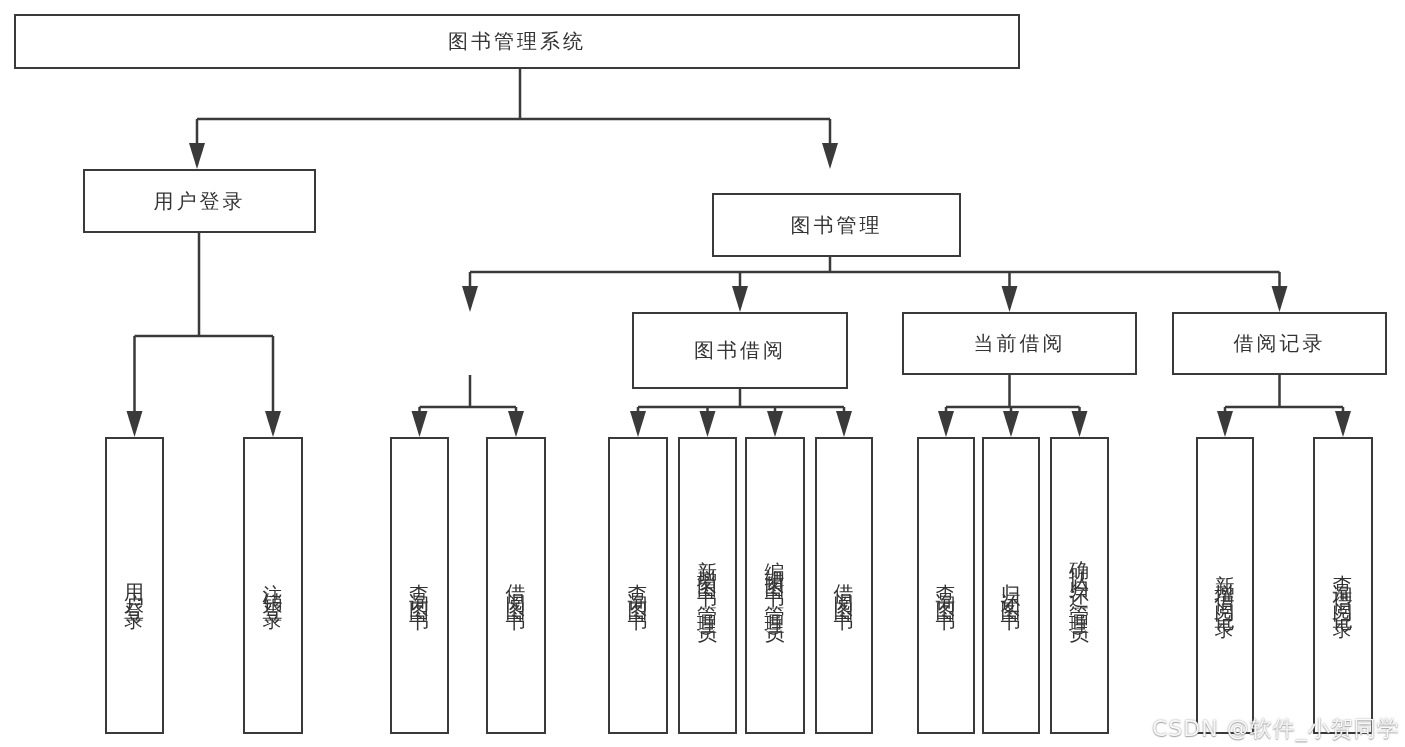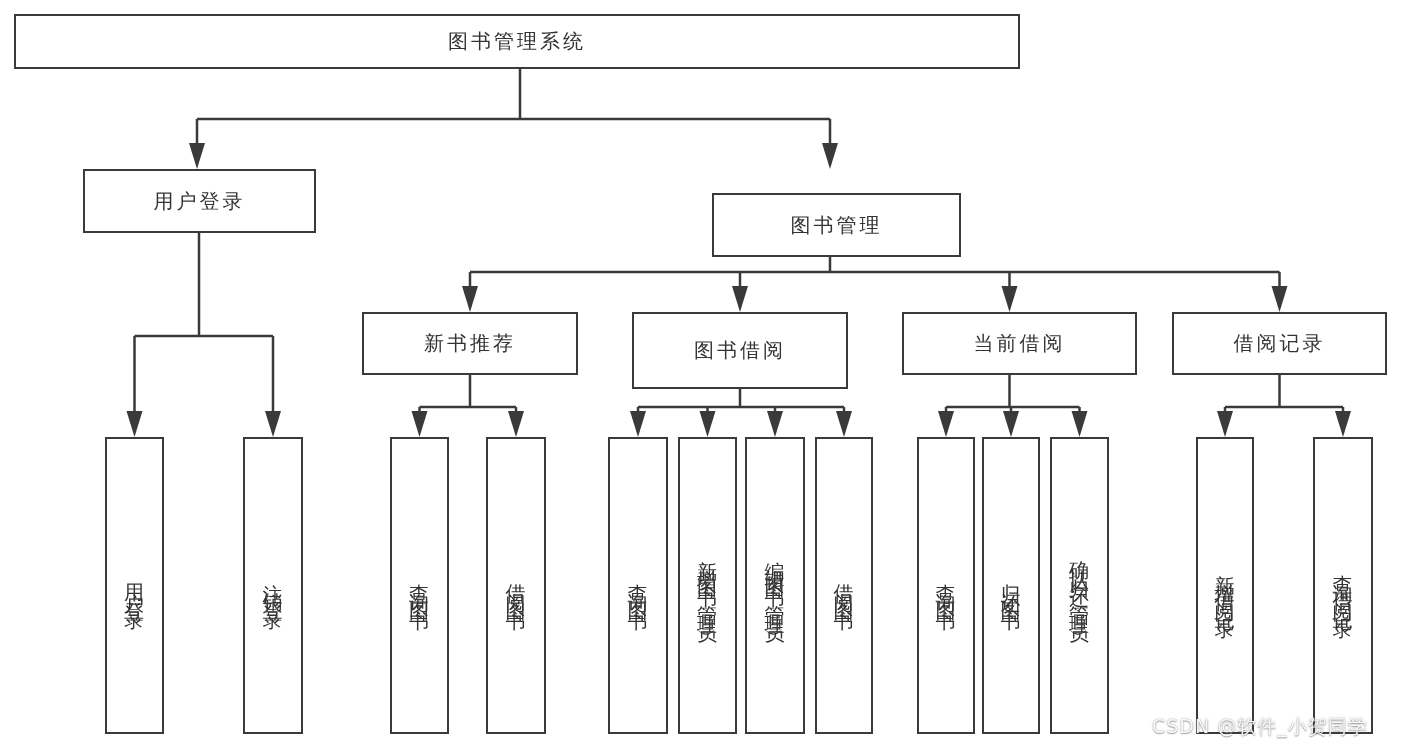--- a/index.html
+++ b/index.html
@@ -12,21 +12,21 @@
     position:absolute;background:#ffffff;border:2px solid #3a3a3a;
     display:flex;align-items:center;justify-content:center;box-sizing:border-box;
   }
   .hlabel{font-size:20px;letter-spacing:3px;color:#333333;white-space:nowrap;}
   .vlabel{
     writing-mode:vertical-rl;text-orientation:mixed;
     font-size:20px;letter-spacing:9px;line-height:1;color:#333333;white-space:nowrap;
   }
   .watermark{
     position:absolute;left:1152px;top:714px;width:250px;
-    font-size:19px;letter-spacing:1px;color:rgba(255,255,255,0.93);
+    font-size:22px;letter-spacing:1px;color:rgba(255,255,255,0.93);
     text-shadow:0 0 2px rgba(110,110,110,0.75),0 1px 1px rgba(90,90,90,0.45);
     z-index:5;white-space:nowrap;
   }
 </style>
 </head>
 <body>
 
 <div class="canvas">
 
   <svg class="wires" viewBox="0 0 1405 747" xmlns="http://www.w3.org/2000/svg">
@@ -66,23 +66,20 @@
     <span class="hlabel">图书管理系统</span>
   </div>
 
   <div class="node" style="left:83px;top:169px;width:233px;height:64px;">
     <span class="hlabel">用户登录</span>
   </div>
   <div class="node" style="left:712px;top:183px;width:249px;height:64px;margin-top:10px;">
     <span class="hlabel">图书管理</span>
   </div>
 
-  <div class="node" style="left:362px;top:312px;width:216px;height:63px;">
-    <span class="hlabel">新书推荐</span>
-  </div>
   <div class="node" style="left:632px;top:312px;width:216px;height:77px;">
     <span class="hlabel">图书借阅</span>
   </div>
   <div class="node" style="left:902px;top:312px;width:235px;height:63px;">
     <span class="hlabel">当前借阅</span>
   </div>
   <div class="node" style="left:1172px;top:312px;width:215px;height:63px;">
     <span class="hlabel">借阅记录</span>
   </div>
 

